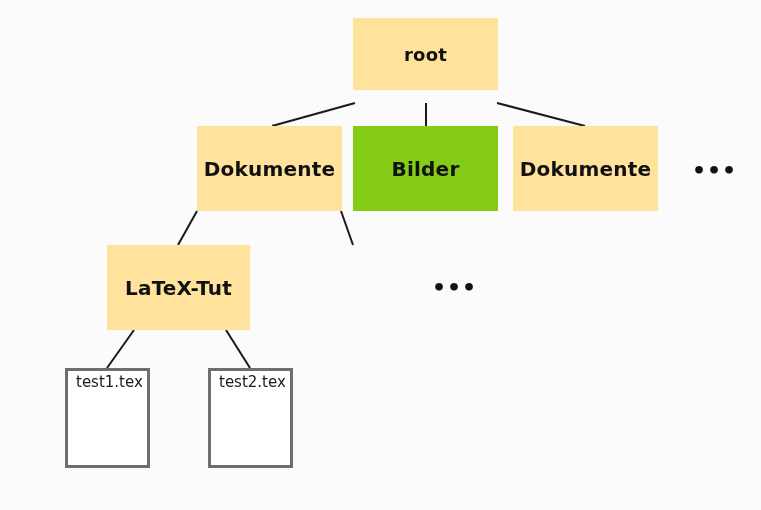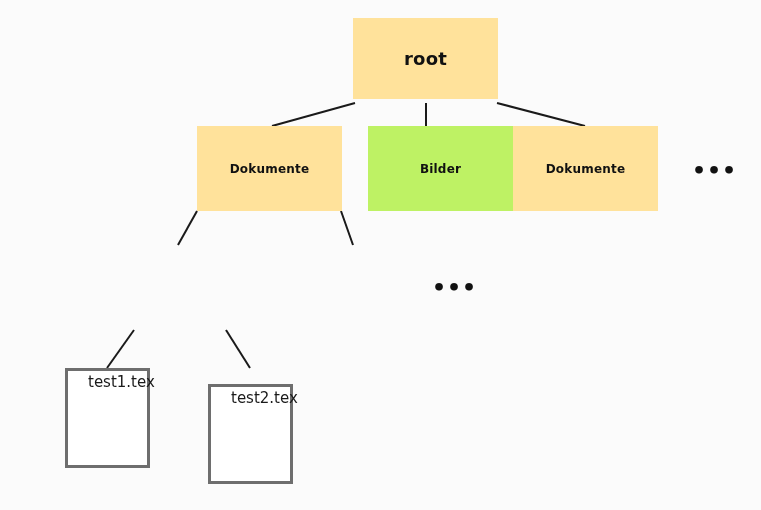--- a/index.html
+++ b/index.html
@@ -31,35 +31,35 @@
     box-sizing: border-box;
     display: flex;
     align-items: center;
     justify-content: center;
     text-align: center;
   }
   .folder {
     background: #ffe29b;
     color: #111111;
     font-weight: bold;
-    font-size: 12px;
+    font-size: 20px;
     letter-spacing: 0.2px;
   }
   .folder.root-node {
     font-size: 18px;
   }
   .file {
     background: #ffffff;
     border: 3px solid #6e6e6e;
     color: #1a1a1a;
     font-weight: normal;
     font-size: 15px;
     align-items: flex-start;
     justify-content: flex-start;
-    padding: 2px 20px;
+    padding: 2px 8px;
     line-height: 1.2;
   }
   .ellipsis {
     position: absolute;
     color: #111111;
     font-weight: bold;
     font-size: 22px;
     line-height: 1;
     letter-spacing: 1px;
   }
@@ -74,43 +74,46 @@
         <line x1="355" y1="103" x2="272" y2="126"></line>
         <line x1="426" y1="103" x2="426" y2="126"></line>
         <line x1="497" y1="103" x2="585" y2="126"></line>
         <line x1="197" y1="211" x2="178" y2="245"></line>
         <line x1="341" y1="211" x2="353" y2="245"></line>
         <line x1="134" y1="330" x2="107" y2="368"></line>
         <line x1="226" y1="330" x2="250" y2="368"></line>
       </g>
   </svg>
 
-  <div class="node folder root-node" style="left: 353px; top: 18px; width: 145px; height: 81px; background: rgb(255, 226, 155);">
+  <div class="node folder root-node" style="left: 353px; top: 18px; width: 145px; height: 72px; background: rgb(255, 226, 155);">
     <span>root</span>
   </div>
 
   <div class="node folder" style="left: 197px; top: 126px; width: 145px; height: 85px; background: rgb(255, 226, 155);">
     <span>Dokumente</span>
   </div>
 
-  <div class="node folder" style="left: 353px; top: 126px; width: 145px; height: 85px; background: #bef264; margin-left: 15px;">
+  <div class="node folder" style="left: 353px; top: 126px; width: 145px; height: 85px; background: #84cc16;">
     <span>Bilder</span>
   </div>
 
   <div class="node folder" style="left: 513px; top: 126px; width: 145px; height: 85px; background: rgb(255, 226, 155);">
     <span>Dokumente</span>
   </div>
 
+  <div class="node folder" style="left: 107px; top: 245px; width: 143px; height: 85px; background: rgb(255, 226, 155);">
+    <span>LaTeX-Tut</span>
+  </div>
 
 
   <div class="node file" style="left: 65px; top: 368px; width: 85px; height: 100px; background: rgb(255, 255, 255); border-color: rgb(110, 110, 110);">
     <span>test1.tex</span>
   </div>
 
-  <div class="node file" style="left: 208px; top: 368px; width: 85px; height: 100px; background: rgb(255, 255, 255); border-color: rgb(110, 110, 110); margin-top: 16px;">
+  <div class="node file" style="left: 208px; top: 368px; width: 85px; height: 100px; background: rgb(255, 255, 255); border-color: rgb(110, 110, 110);">
     <span>test2.tex</span>
   </div>
 
   <div class="ellipsis" style="left: 692px; top: 160px;">•••</div>
 
   <div class="ellipsis" style="left: 432px; top: 277px;">•••</div>
 
 </div>
 
 </body></html>

